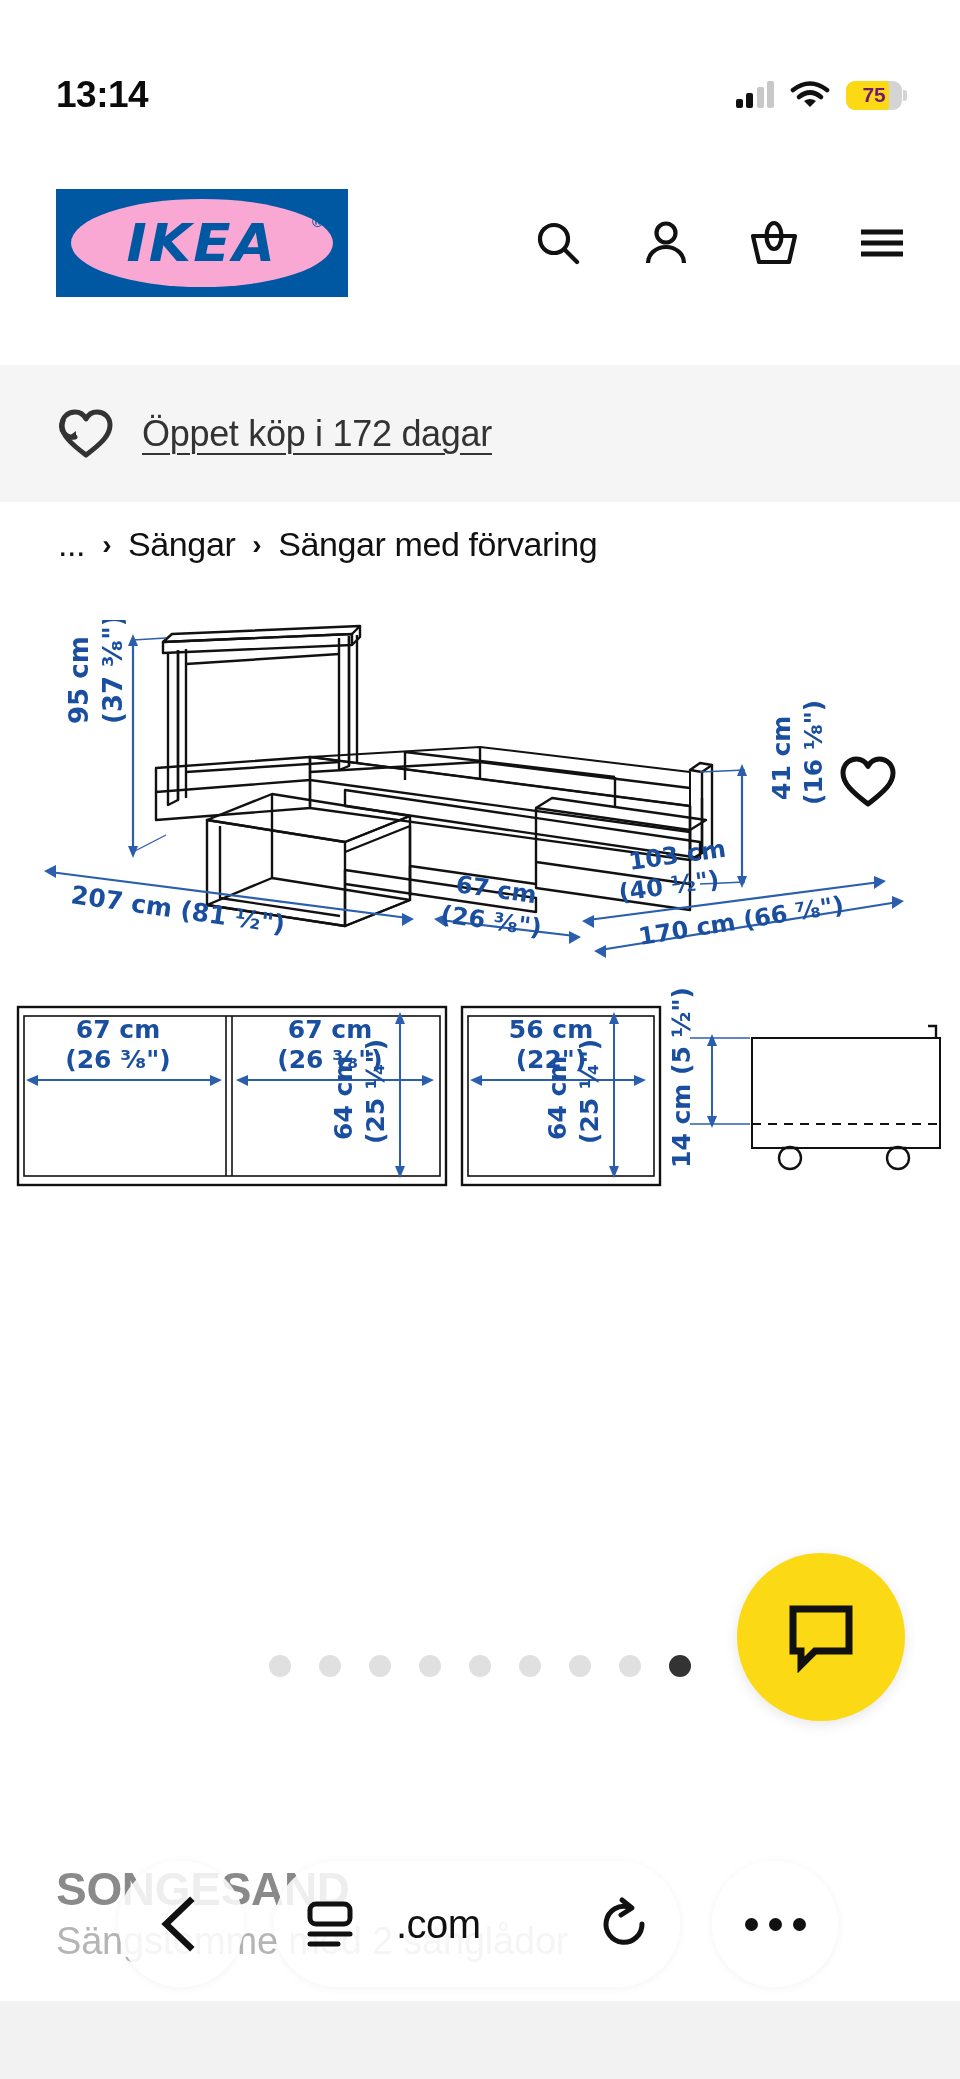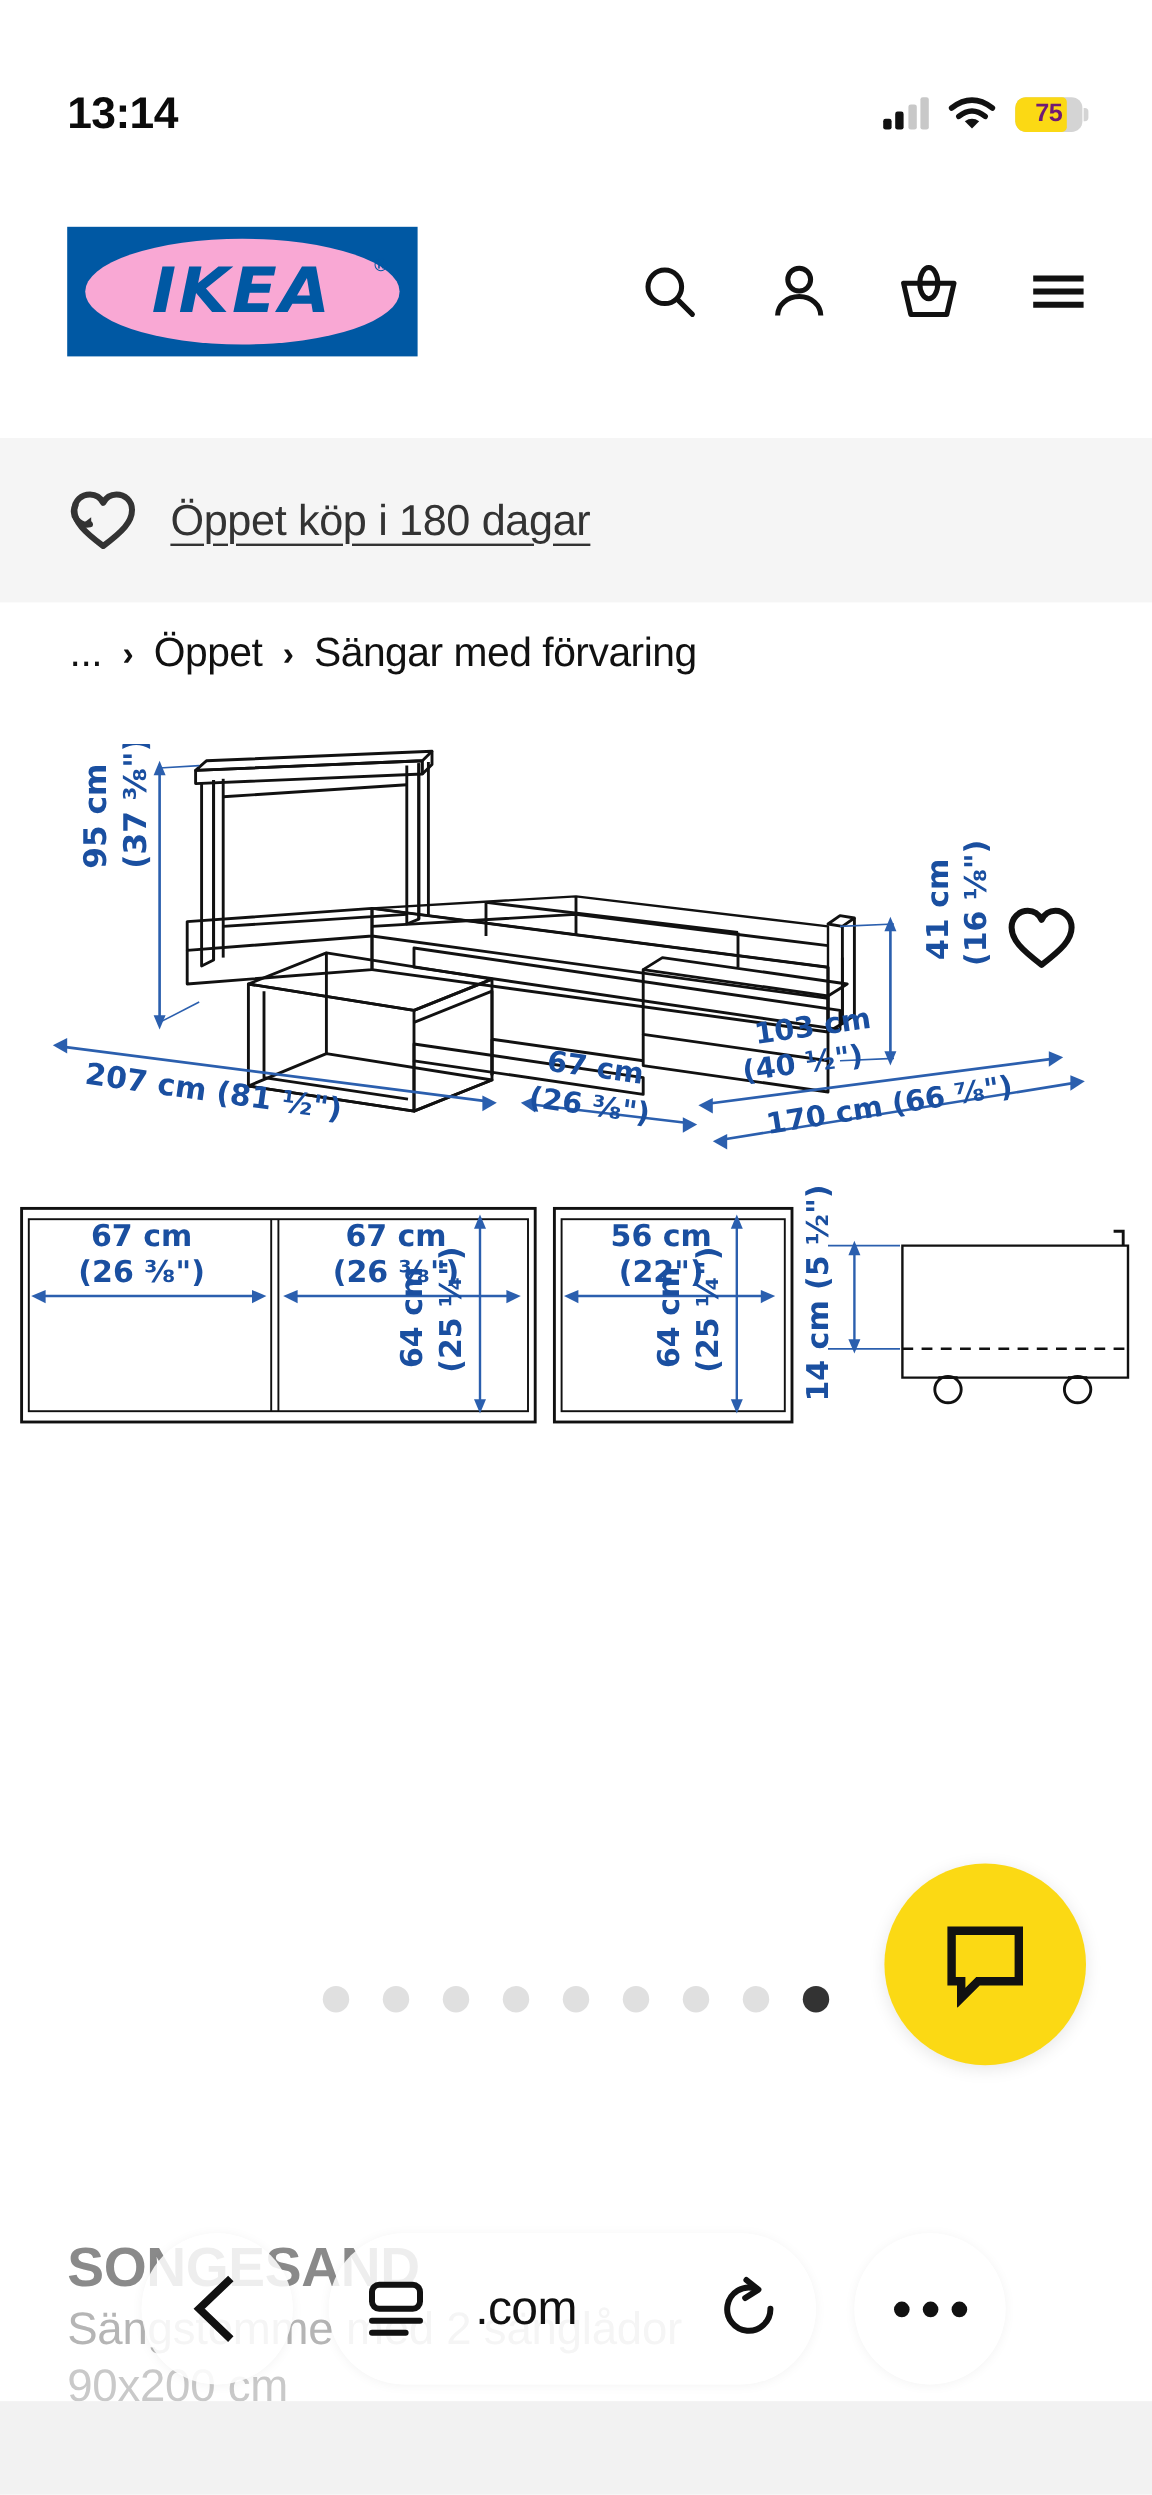--- a/index.html
+++ b/index.html
@@ -214,27 +214,27 @@
       </svg>
     </div>
   </div>
 
   <div class="promo">
     <svg width="56" height="54" viewBox="0 0 56 54">
       <path d="M28 48 C12 36 4 28 4 18 C4 10 10 5 17 5 C22 5 26 8 28 12 C30 8 34 5 39 5 C46 5 52 10 52 18 C52 28 44 36 28 48 Z" stroke="#333" stroke-width="5" fill="none" stroke-linejoin="round"></path>
       <path d="M5 14 a11 11 0 0 0 12 16" stroke="#333" stroke-width="5" fill="none" stroke-linecap="round"></path>
       <path d="M18 24 l0 8 l-8 -2 z" fill="#333"></path>
     </svg>
-    <span class="promo-text">Öppet köp i 180 dagar</span>
+    <span class="promo-text">Öppet köp i 172 dagar</span>
   </div>
 
   <nav class="breadcrumb">
     <span>...</span>
     <span class="bc-sep">›</span>
-    <span>Öppet</span>
+    <span>Sängar</span>
     <span class="bc-sep">›</span>
     <span>Sängar med förvaring</span>
   </nav>
 
   <div class="gallery">
 
     <svg class="fav-btn" viewBox="0 0 60 56">
       <path d="M30 50 C13 37 5 29 5 19 C5 11 11 5 18.5 5 C24 5 28 8.5 30 12.5 C32 8.5 36 5 41.5 5 C49 5 55 11 55 19 C55 29 47 37 30 50 Z" stroke="#111" stroke-width="5" fill="none" stroke-linejoin="round"></path>
     </svg>
 
@@ -405,21 +405,20 @@
 
   <div class="chat-fab">
     <svg width="72" height="72" viewBox="0 0 72 72">
       <path d="M8 8 H64 V50 H30 L16 64 V50 H8 Z" fill="none" stroke="#111" stroke-width="7" stroke-linejoin="miter"></path>
     </svg>
   </div>
 
   <div class="product-info">
     <div class="prod-name">SONGESAND</div>
     <div class="prod-desc">Sängstomme med 2 sänglådor</div>
-    <div class="prod-size">90x200 cm</div>
   </div>
 
   <div class="browser-bar">
     <div class="bb-bottomstrip"></div>
 
     <div class="bb-pill bb-back" style="pointer-events:auto">
       <svg width="54" height="60" viewBox="0 0 54 60">
         <path d="M36 7 L12 30 L36 53" fill="none" stroke="#111" stroke-width="6.5" stroke-linecap="square" stroke-linejoin="miter"></path>
       </svg>
     </div>

